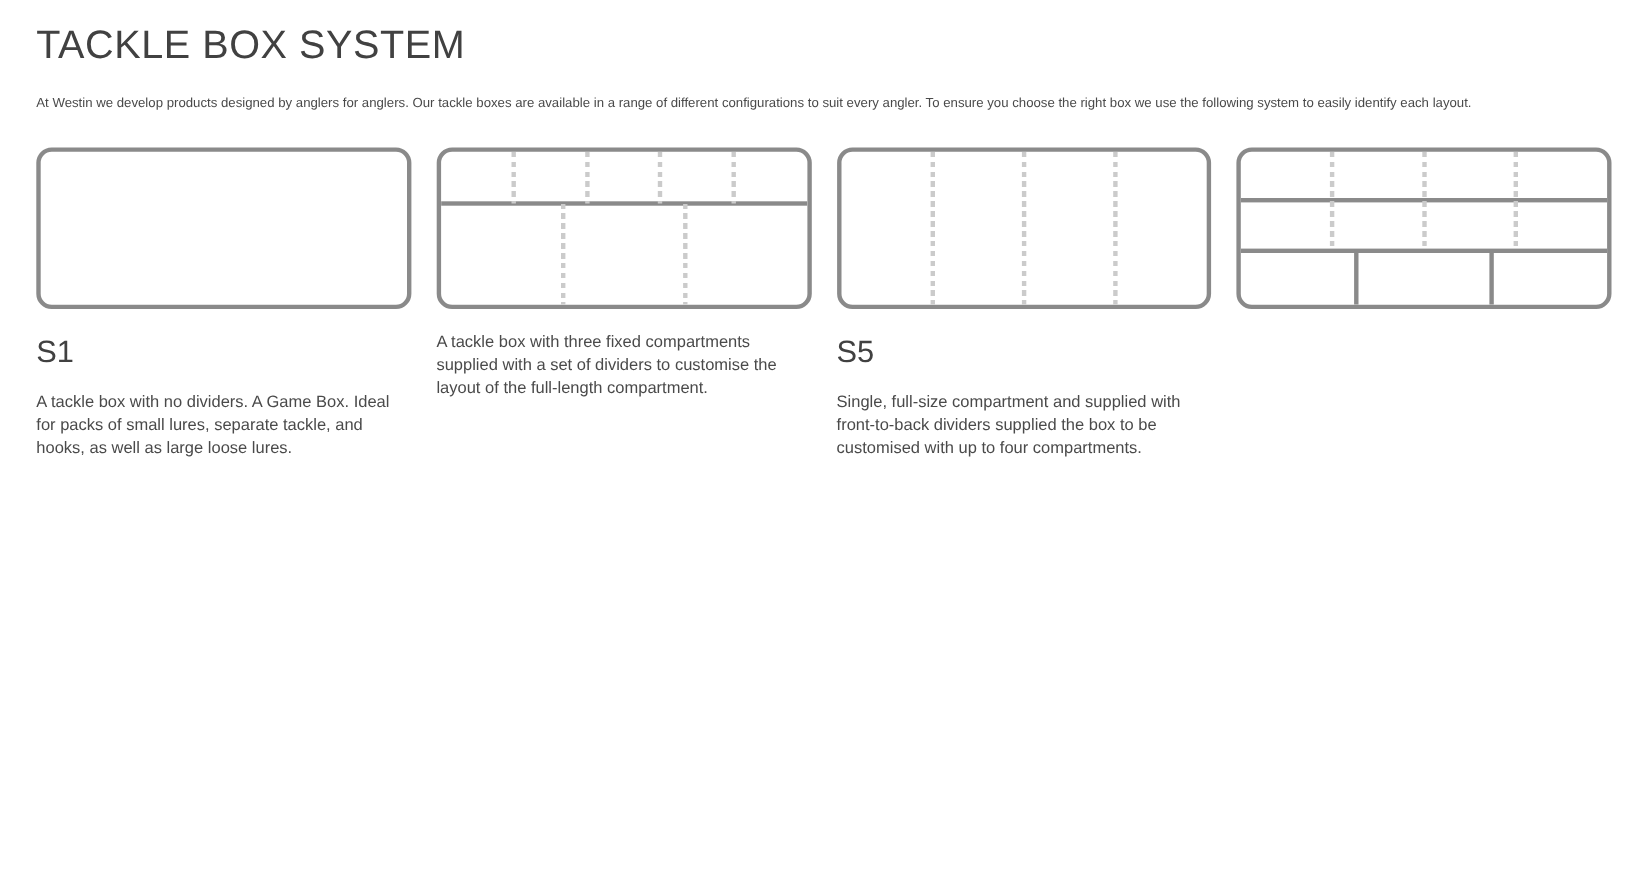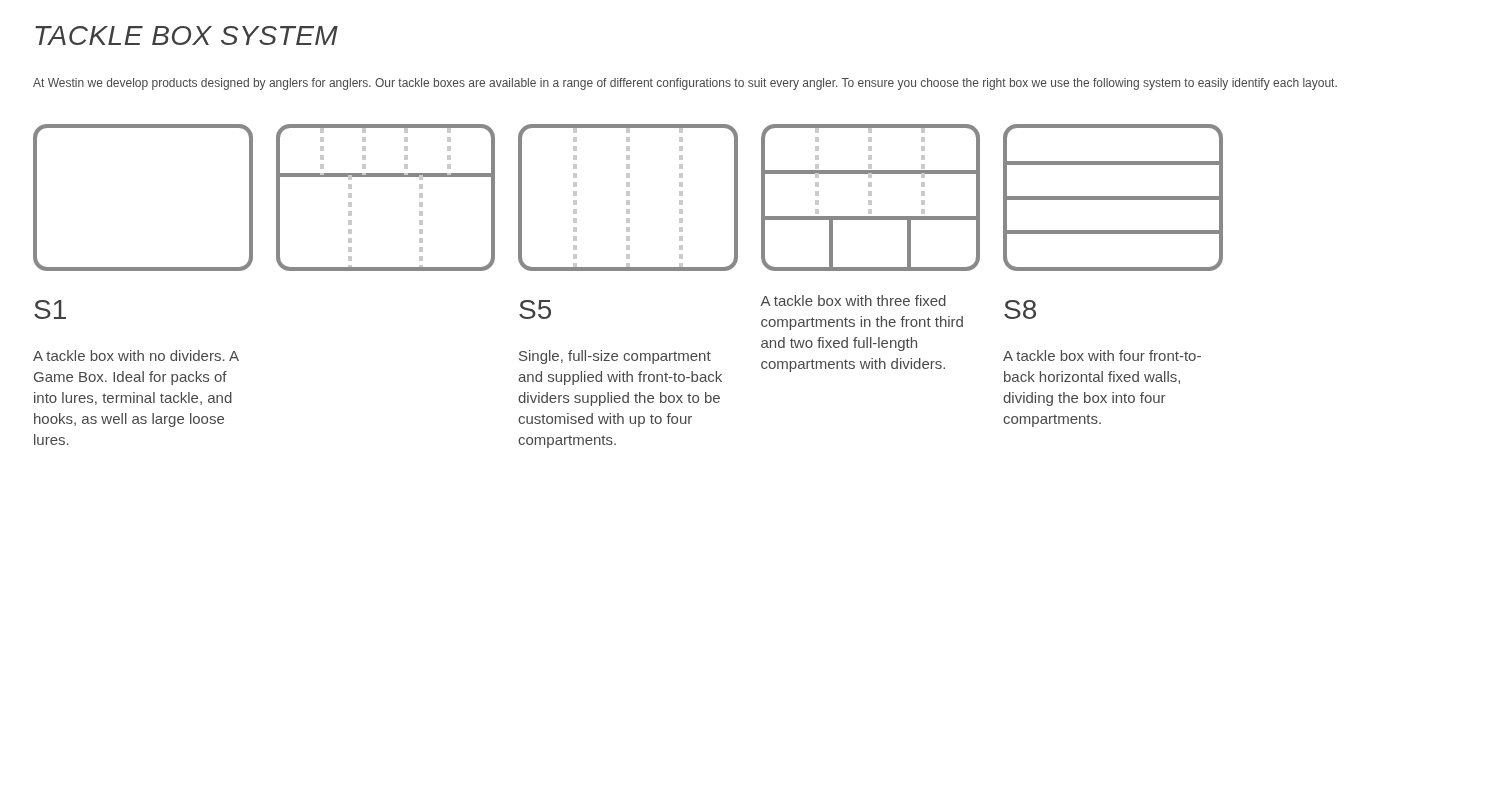--- a/index.html
+++ b/index.html
@@ -11,37 +11,36 @@
     width: 1501px;
     height: 810px;
     overflow: hidden;
     font-family: "Liberation Sans", "DejaVu Sans", sans-serif;
     color: var(--body-text, #4a4a4a);
   }
   .page {
     padding: 20px 36px 0 33px;
   }
   .page-title {
-    font-size: 28px;
+    font-size: 36px;
     font-weight: 300;
     letter-spacing: 0.5px;
     color: var(--heading-text, #414141);
     margin: 0 0 18px 0;
-    font-style: italic;
   }
   .intro {
     font-size: 12px;
     line-height: 26px;
     color: var(--body-text, #4a4a4a);
     max-width: 1400px;
     margin: 0 0 28px 0;
   }
   .grid {
     display: grid;
-    grid-template-columns: repeat(6, 1fr);
+    grid-template-columns: repeat(4, 1fr);
     column-gap: 23px;
     row-gap: 60px;
     margin-top: 14px;
   }
   .cell {}
   .box-diagram {
     position: relative;
     height: 139px;
     background: #ffffff;
     border: 4px solid var(--wall, #8a8a8a);
@@ -80,33 +79,34 @@
 
   <h1 class="page-title">TACKLE BOX SYSTEM</h1>
 
   <p class="intro">At Westin we develop products designed by anglers for anglers. Our tackle boxes are available in a range of different configurations to suit every angler. To ensure you choose the right box we use the following system to easily identify each layout.</p>
 
   <div class="grid">
 
     <section class="cell">
       <div class="box-diagram"></div>
       <h2 class="box-code">S1</h2>
-      <p class="box-desc">A tackle box with no dividers. A Game Box. Ideal for packs of into lures, terminal tackle, and hooks, as well as large loose lures.</p>
+      <p class="box-desc">A tackle box with no dividers. A Game Box. Ideal for packs of small lures, separate tackle, and hooks, as well as large loose lures.</p>
     </section>
 
     <section class="cell">
       <div class="box-diagram">
           <div class="wall solid h" style="top: calc(33.5% - 2px); left: 0%; width: 100%;"></div>
           <div class="wall dashed v" style="left: calc(20% - 2px); top: 0%; height: 33.5%;"></div>
           <div class="wall dashed v" style="left: calc(40% - 2px); top: 0%; height: 33.5%;"></div>
           <div class="wall dashed v" style="left: calc(60% - 2px); top: 0%; height: 33.5%;"></div>
           <div class="wall dashed v" style="left: calc(80% - 2px); top: 0%; height: 33.5%;"></div>
           <div class="wall dashed v" style="left: calc(33.3% - 2px); top: 33.5%; height: 66.5%;"></div>
           <div class="wall dashed v" style="left: calc(66.7% - 2px); top: 33.5%; height: 66.5%;"></div>
         </div>
+      <p class="box-desc">A tackle box with three fixed compartments supplied with a set of dividers to customise the layout of the full-length compartment.</p>
     </section>
 
 
 
     <section class="cell">
       <div class="box-diagram">
           <div class="wall dashed v" style="left: calc(25% - 2px); top: 0%; height: 100%;"></div>
           <div class="wall dashed v" style="left: calc(50% - 2px); top: 0%; height: 100%;"></div>
           <div class="wall dashed v" style="left: calc(75% - 2px); top: 0%; height: 100%;"></div>
         </div>
@@ -118,27 +118,17 @@
     <section class="cell">
       <div class="box-diagram">
           <div class="wall solid h" style="top: calc(32% - 2px); left: 0%; width: 100%;"></div>
           <div class="wall solid h" style="top: calc(65% - 2px); left: 0%; width: 100%;"></div>
           <div class="wall dashed v" style="left: calc(25% - 2px); top: 0%; height: 65%;"></div>
           <div class="wall dashed v" style="left: calc(50% - 2px); top: 0%; height: 65%;"></div>
           <div class="wall dashed v" style="left: calc(75% - 2px); top: 0%; height: 65%;"></div>
           <div class="wall solid v" style="left: calc(31.5% - 2px); top: 65%; height: 35%;"></div>
           <div class="wall solid v" style="left: calc(68.5% - 2px); top: 65%; height: 35%;"></div>
         </div>
-      <p class="box-desc">A tackle box with three fixed compartments in the front third and two fixed full-length compartments with dividers.</p>
     </section>
 
-    <section class="cell">
-      <div class="box-diagram">
-          <div class="wall solid h" style="top: calc(25% - 2px); left: 0%; width: 100%;"></div>
-          <div class="wall solid h" style="top: calc(50% - 2px); left: 0%; width: 100%;"></div>
-          <div class="wall solid h" style="top: calc(75% - 2px); left: 0%; width: 100%;"></div>
-        </div>
-      <h2 class="box-code">S8</h2>
-      <p class="box-desc">A tackle box with four front-to-back horizontal fixed walls, dividing the box into four compartments.</p>
-    </section>
 
   </div>
 </div>
 
 </body></html>

